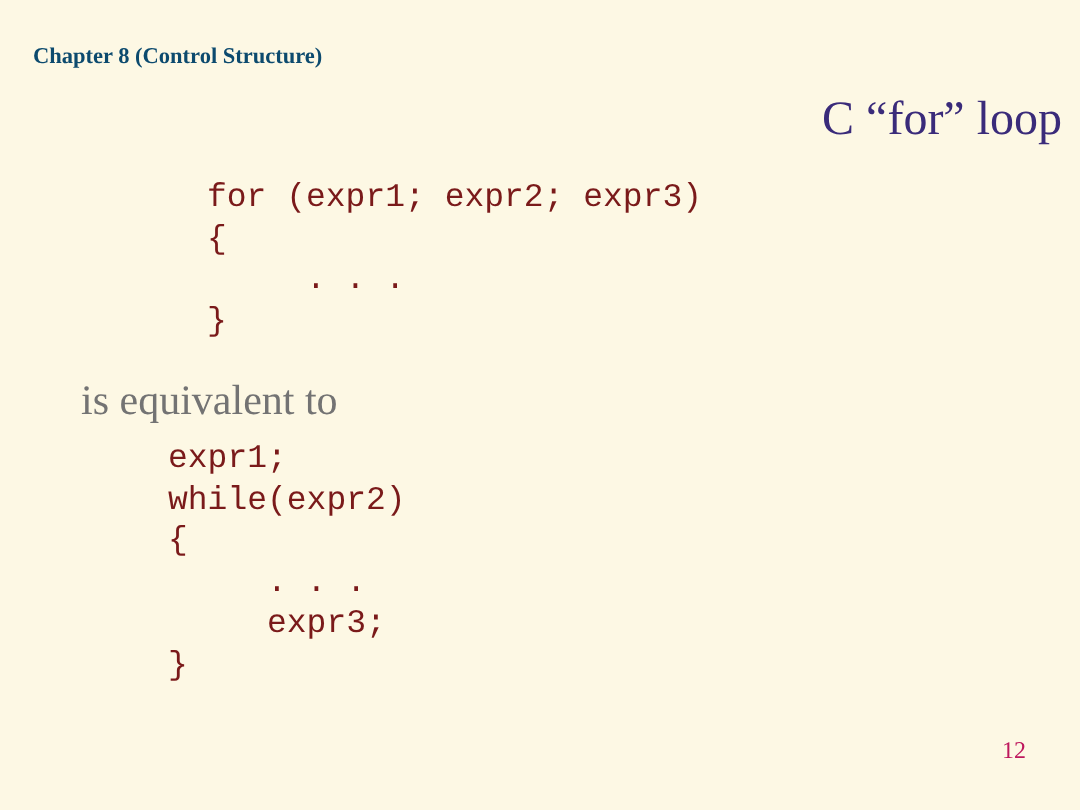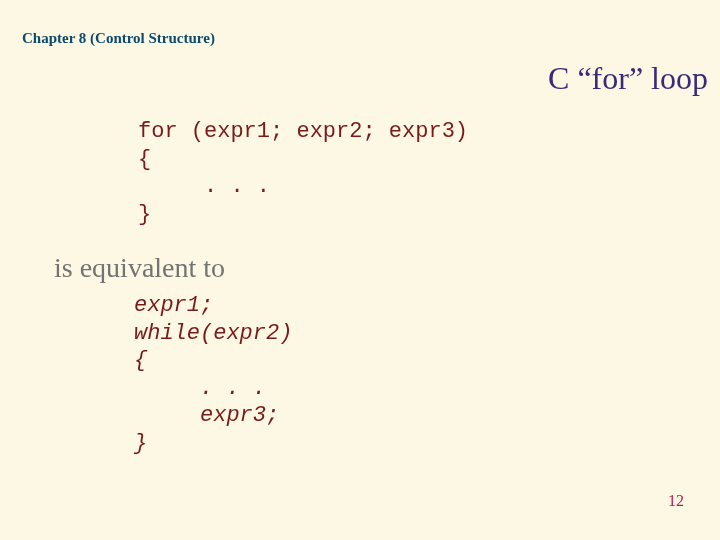--- a/index.html
+++ b/index.html
@@ -52,22 +52,21 @@
   .equiv {
     position: absolute;
     top: 252px;
     left: 54px;
     font-size: 28px;
     color: #737373;
   }
   .code-block-2 {
     position: absolute;
     top: 292px;
-    left: 134px;
-    font-style: italic;
+    left: 112px;
   }
   .footer-text {
     position: absolute;
     left: 32px;
     bottom: 22px;
     width: 600px;
     font-size: 22px;
     color: #000;
     line-height: 1.2;
   }

